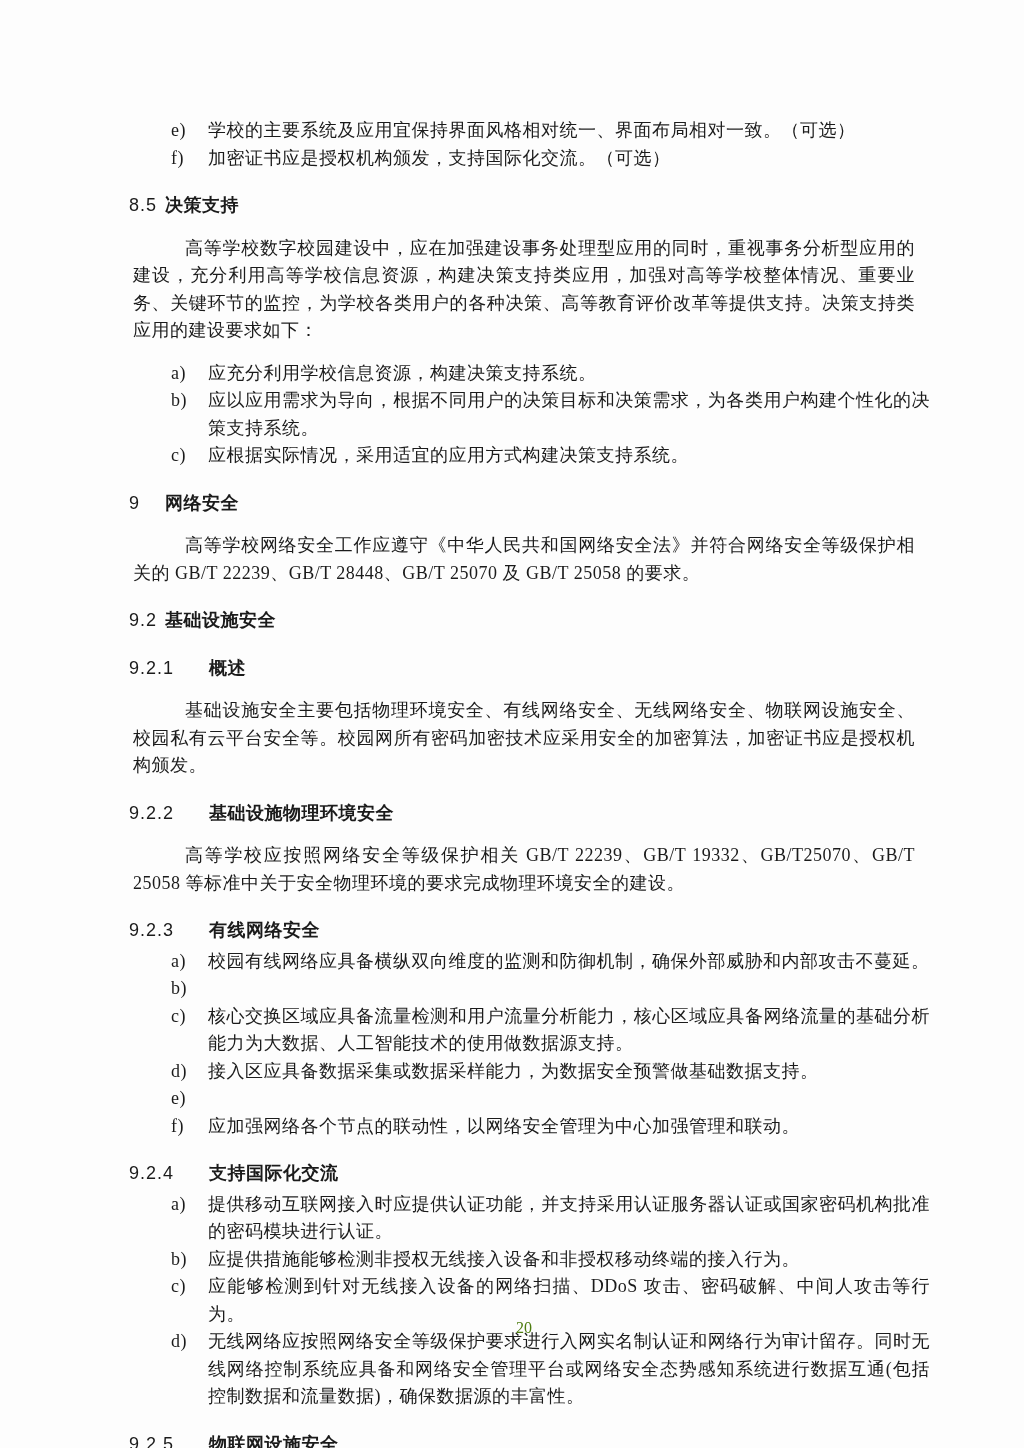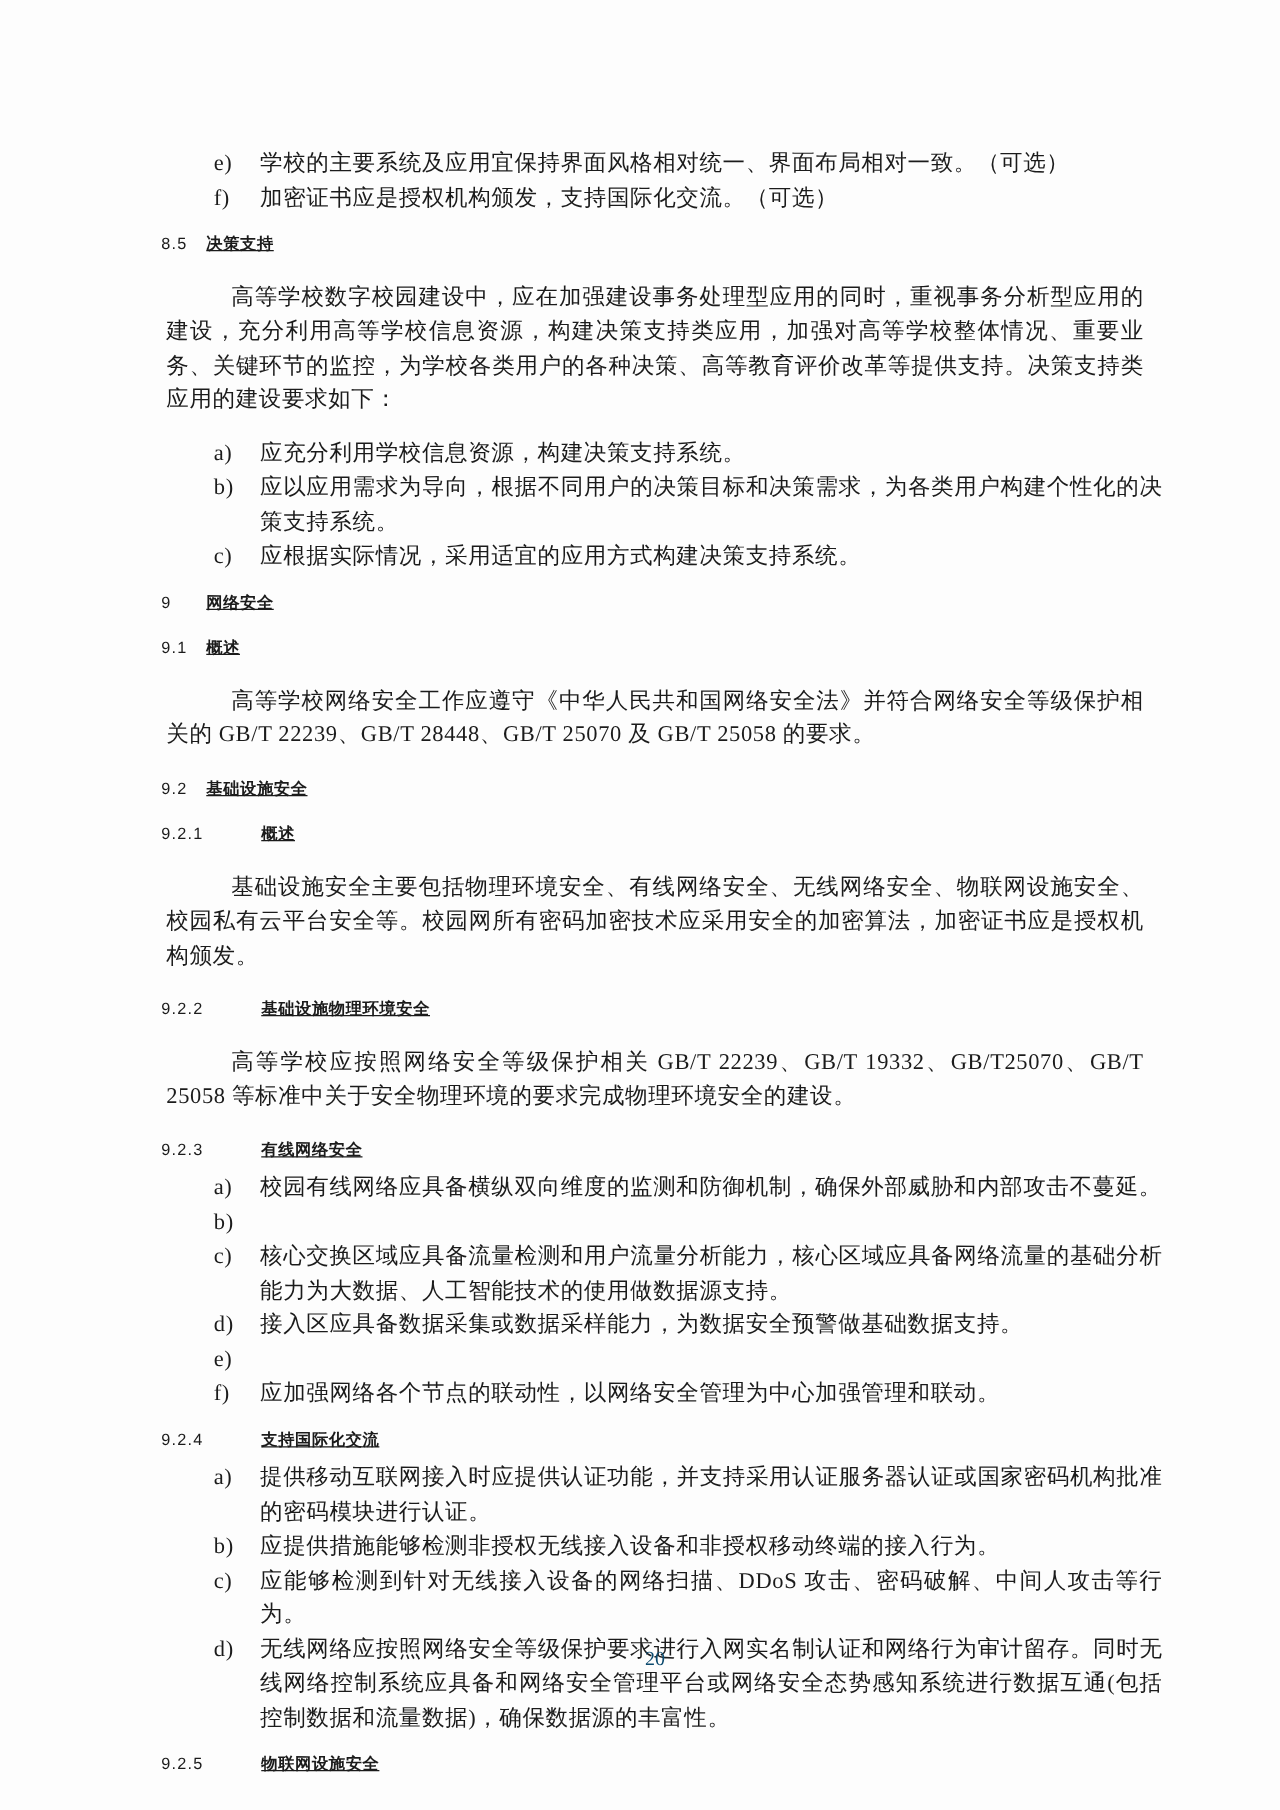--- a/index.html
+++ b/index.html
@@ -47,48 +47,47 @@
     flex: 0 0 37px;
     margin-left: 53px;
   }
   .li-text {
     flex: 1;
     text-align: justify;
   }
   
   .heading {
     font-family: "Liberation Sans", "DejaVu Sans", sans-serif;
-    font-size: 13px;
+    font-size: 18px;
     line-height: 27.5px;
-    margin-top: 9px;
+    margin-top: 20px;
     margin-bottom: 3px;
     padding-left: 11px;
     white-space: nowrap;
-    text-decoration: underline;
   }
   .h-num {
     display: inline-block;
     font-weight: 400;
     letter-spacing: 1px;
   }
   .h1 .h-num, .h2 .h-num { min-width: 36px; }
   .h3 .h-num { min-width: 80px; }
   .h-title {
     font-weight: 700;
     letter-spacing: 0.5px;
   }
   .footer-pagenum {
     position: absolute;
     left: 118px;
     width: 812px;
     top: 1318px;
     text-align: center;
     font-size: 16px;
     line-height: 20px;
-    color: #0c4a6e;
+    color: #4d7c0f;
   }
 </style>
 </head>
 <body>
 
 <div class="page">
   <div class="content" id="doc-content">
       <div class="clause-list">
         <div class="li">
           <span class="li-label">e)</span>
@@ -109,21 +108,20 @@
         <div class="li">
           <span class="li-label">b)</span>
           <span class="li-text">应以应用需求为导向，根据不同用户的决策目标和决策需求，为各类用户构建个性化的决策支持系统。</span>
         </div>
         <div class="li">
           <span class="li-label">c)</span>
           <span class="li-text">应根据实际情况，采用适宜的应用方式构建决策支持系统。</span>
         </div>
       </div>
       <div class="heading h1"><span class="h-num">9</span><span class="h-title">网络安全</span></div>
-      <div class="heading h2"><span class="h-num">9.1</span><span class="h-title">概述</span></div>
       <div class="para">高等学校网络安全工作应遵守《中华人民共和国网络安全法》并符合网络安全等级保护相关的 GB/T 22239、GB/T 28448、GB/T 25070 及 GB/T 25058 的要求。</div>
       <div class="heading h2"><span class="h-num">9.2</span><span class="h-title">基础设施安全</span></div>
       <div class="heading h3"><span class="h-num">9.2.1</span><span class="h-title">概述</span></div>
       <div class="para">基础设施安全主要包括物理环境安全、有线网络安全、无线网络安全、物联网设施安全、校园私有云平台安全等。校园网所有密码加密技术应采用安全的加密算法，加密证书应是授权机构颁发。</div>
       <div class="heading h3"><span class="h-num">9.2.2</span><span class="h-title">基础设施物理环境安全</span></div>
       <div class="para">高等学校应按照网络安全等级保护相关 GB/T 22239、GB/T 19332、GB/T25070、GB/T 25058 等标准中关于安全物理环境的要求完成物理环境安全的建设。</div>
       <div class="heading h3"><span class="h-num">9.2.3</span><span class="h-title">有线网络安全</span></div>
       <div class="clause-list">
         <div class="li">
           <span class="li-label">a)</span>

